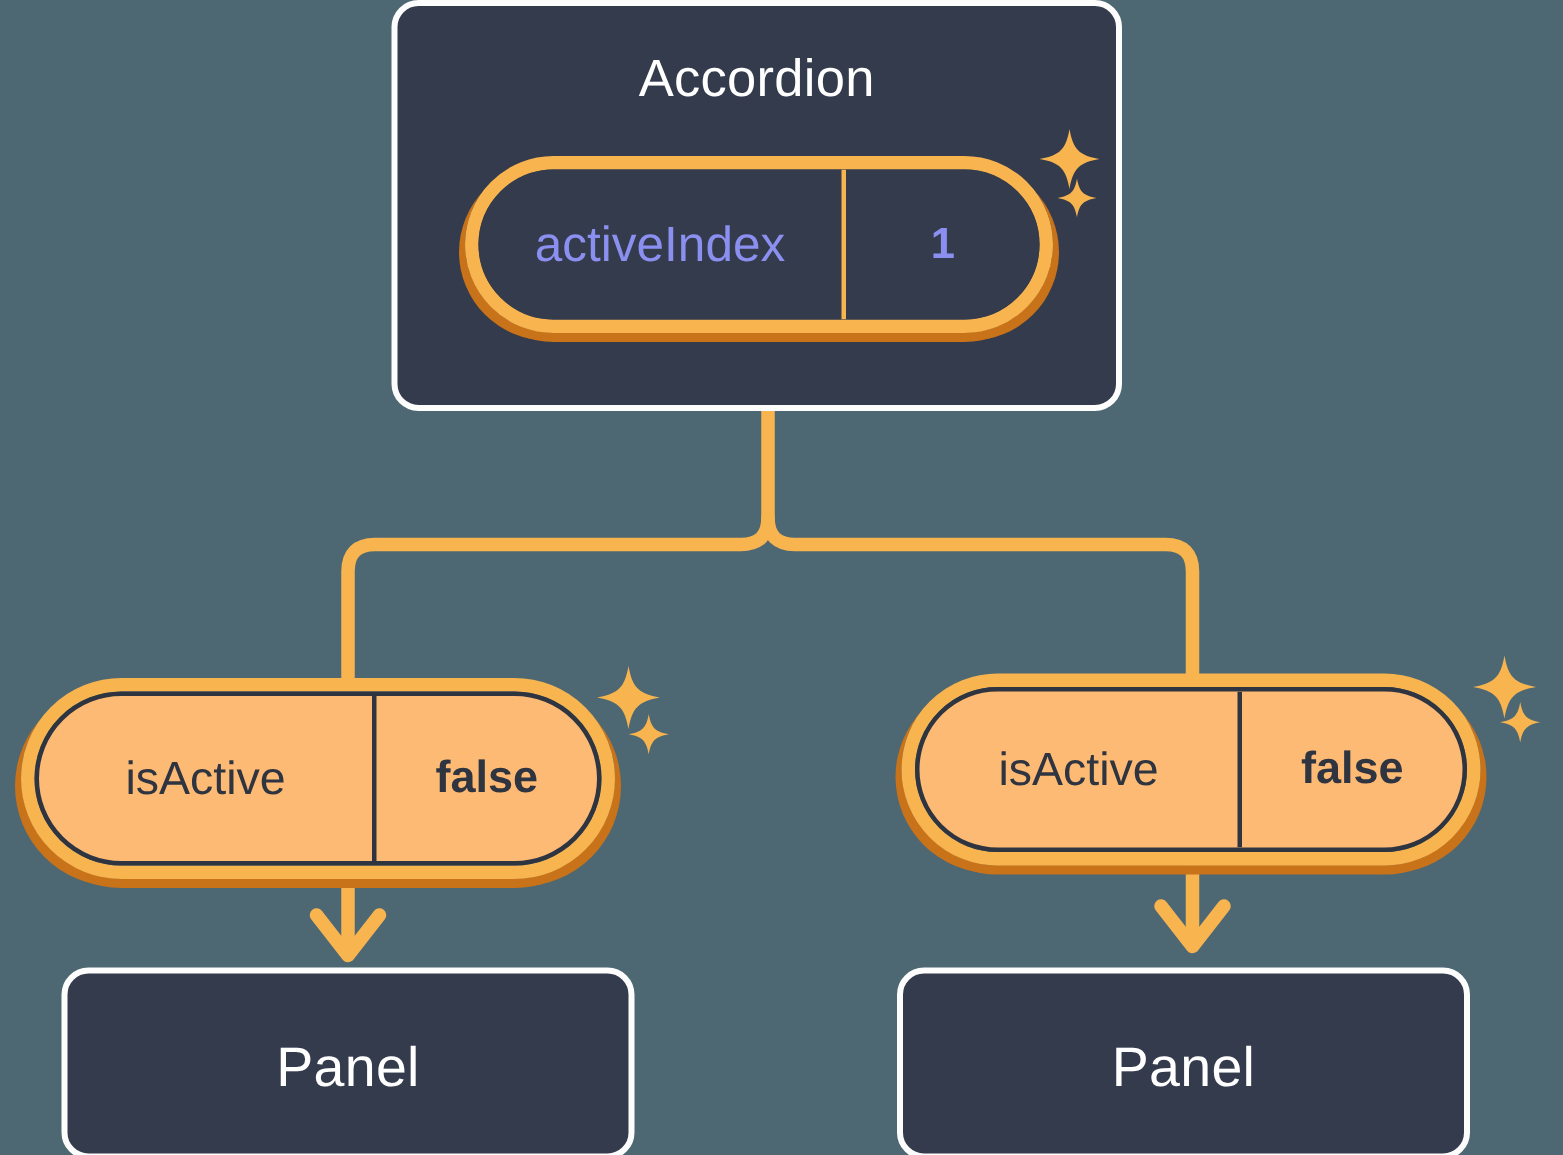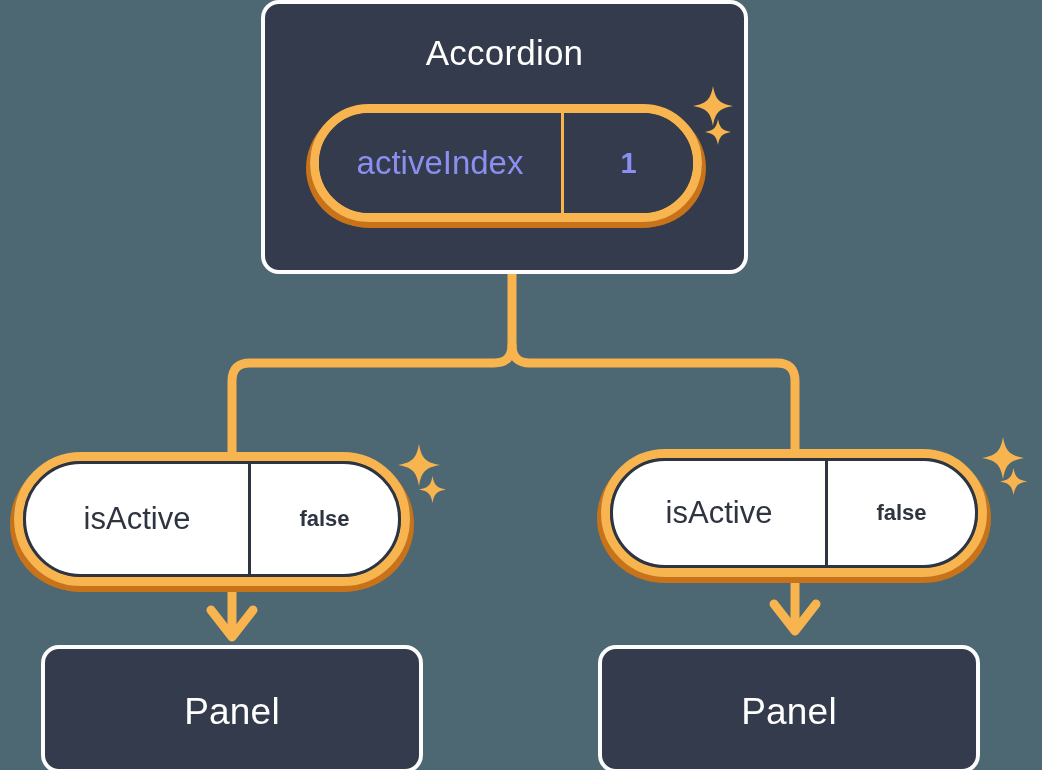--- a/index.html
+++ b/index.html
@@ -126,32 +126,32 @@
   }
   .pill--dark .pill-val {
     color: #8b8ff0;
     font-size: 29px;
     font-weight: 700;
     border-left: 3px solid #f7b44f;
   }
 
   
   .pill--purple .pill-inner {
-    background: #ffffff;
+    background: #fdba74;
     border: 3px solid #2e3440;
     box-sizing: border-box;
   }
   .pill--purple .pill-key {
     color: #2e3440;
     font-size: 31px;
     font-weight: 400;
   }
   .pill--purple .pill-val {
     color: #2e3440;
-    font-size: 22px;
+    font-size: 30px;
     font-weight: 700;
     border-left: 3px solid #2e3440;
   }
 
   #pill-active-index { left: 310px; top: 104px; width: 392px; height: 118px; }
   #pill-is-active-left  { left: 14px;  top: 452px; width: 396px; height: 134px; }
   #pill-is-active-right { left: 601px; top: 449px; width: 386px; height: 128px; }
 
   
   .sparkle {

